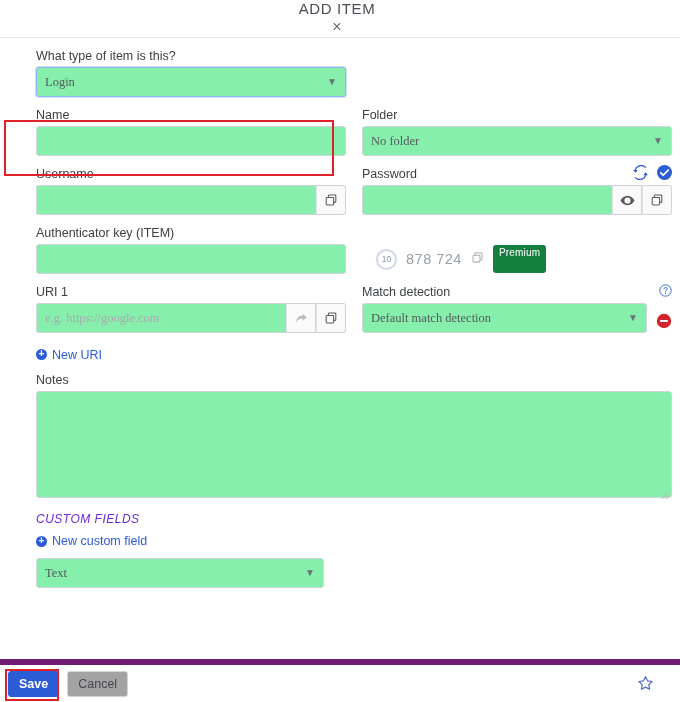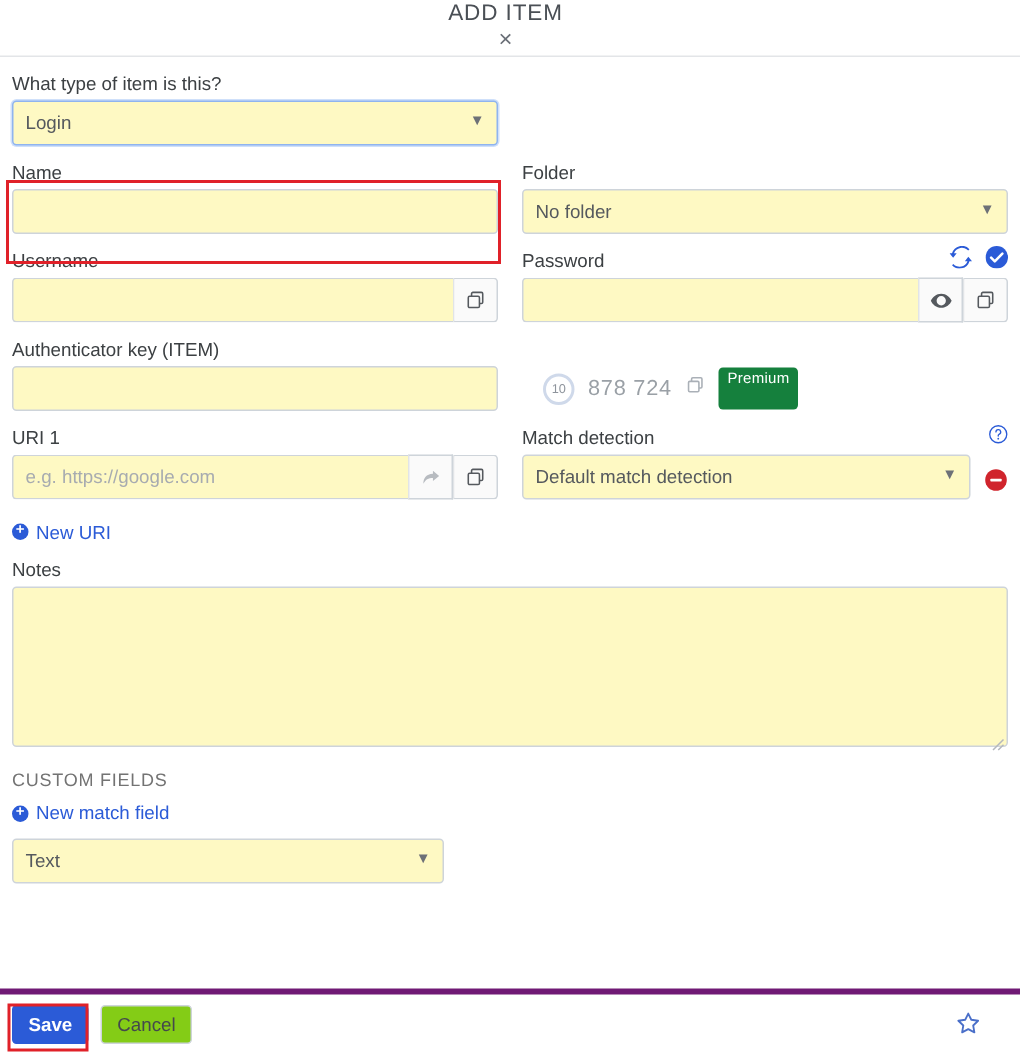--- a/index.html
+++ b/index.html
@@ -25,21 +25,21 @@
     font-size: 15px; letter-spacing: .6px;
     color: #4a4f55; font-weight: 400;
   }
   .close-btn {
     background: none; border: none; cursor: pointer;
     font-size: 16px; line-height: 1; color: #6b7078;
     padding: 2px 4px;
   }
 
   
-  .modal-body { padding: 10px 8px 0 8px; height: 621px; }
+  .modal-body { padding: 10px 8px 0 8px; height: 621px; margin-left: 28px; }
 
   .row { display: flex; gap: 16px; }
   .col { flex: 1 1 0; min-width: 0; }
   .field { margin-bottom: 10px; }
 
   label.lbl {
     display: block;
     font-size: 12.5px;
     color: #3c4043;
     margin-bottom: 3px;
@@ -51,23 +51,23 @@
     margin-bottom: 3px; height: 16px;
   }
   .lbl-row .lbl { margin-bottom: 0; }
   .lbl-icons { display: flex; align-items: center; gap: 9px; }
 
   .ctl, .sel, textarea.ctl {
     width: 100%;
     height: 30px;
     border: 1px solid #ced4da;
     border-radius: 3px;
-    background: #fef9c3;
+    background: #86efac;
     font-size: 12.5px;
-    font-family: Liberation Sans, sans-serif;
+    font-family: Liberation Serif, serif;
     color: #55595e;
     padding: 0 8px;
     outline: none;
   }
   .ctl::placeholder { color: #a7abb0; }
   .sel {
     appearance: none; -webkit-appearance: none;
     background-image: none;
     padding-right: 24px;
     cursor: pointer;
@@ -136,41 +136,41 @@
     height: 107px; resize: none; padding: 5px 8px;
     line-height: 1.4;
   }
   .ta-wrap { position: relative; }
   .ta-handle {
     position: absolute; right: 2px; bottom: 2px;
     width: 10px; height: 10px; pointer-events: none;
   }
 
   .section-title {
-    font-size: 12px; color: #737373;
-    letter-spacing: .5px; margin: 8px 0 4px 0;
+    font-size: 12px; color: #6d28d9;
+    letter-spacing: .5px; margin: 8px 0 4px 0; font-style: italic;
   }
 
   
   .modal-footer {
     position: absolute; left: 0; right: 0; bottom: 0;
     height: 43px;
-    border-top: 4px solid #701a75;
+    border-top: 6px solid #701a75;
     display: flex; align-items: center;
     padding: 0 24px 0 8px;
     gap: 8px;
   }
   .btn {
     height: 26px; border-radius: 3px;
     font-size: 12.5px; font-family: "Liberation Sans", sans-serif;
     cursor: pointer; padding: 0 10px;
     display: inline-flex; align-items: center; justify-content: center;
   }
   .btn-primary { background: #2b5bd7; color: #fff; border: 1px solid #2b5bd7; font-weight: bold; }
-  .btn-default { background: #84cc16; color: #44484d; border: 1px solid #ced4da; }
+  .btn-default { background: #a3a3a3; color: #44484d; border: 1px solid #ced4da; }
   .spacer { flex: 1 1 auto; }
   .fav-btn { background: none; border: none; cursor: pointer; padding: 2px; line-height:0; }
 
   
   .hl { position: absolute; border: 2px solid #e02129; pointer-events: none; }
   #hl-name { left: 4px; top: 120px; width: 330px; height: 56px; }
   #hl-save { left: 5px; top: 669px; width: 54px; height: 32px; }
 </style>
 </head>
 <body>
@@ -363,21 +363,21 @@
         <svg class="ta-handle" viewBox="0 0 10 10">
           <path d="M9 2L2 9M9 5.5L5.5 9" stroke="#b4b8bd" stroke-width="1"></path>
         </svg>
       </div>
     </div>
 
     
     <div class="section-title">CUSTOM FIELDS</div>
     <div class="link-add">
       <span class="plus">+</span>
-      <span>New match field</span>
+      <span>New custom field</span>
     </div>
     <div class="sel-wrap" style="width:288px;">
       <select class="sel">
         <option>Text</option>
       </select>
       <span class="caret">▼</span>
     </div>
 
   </div>
 

